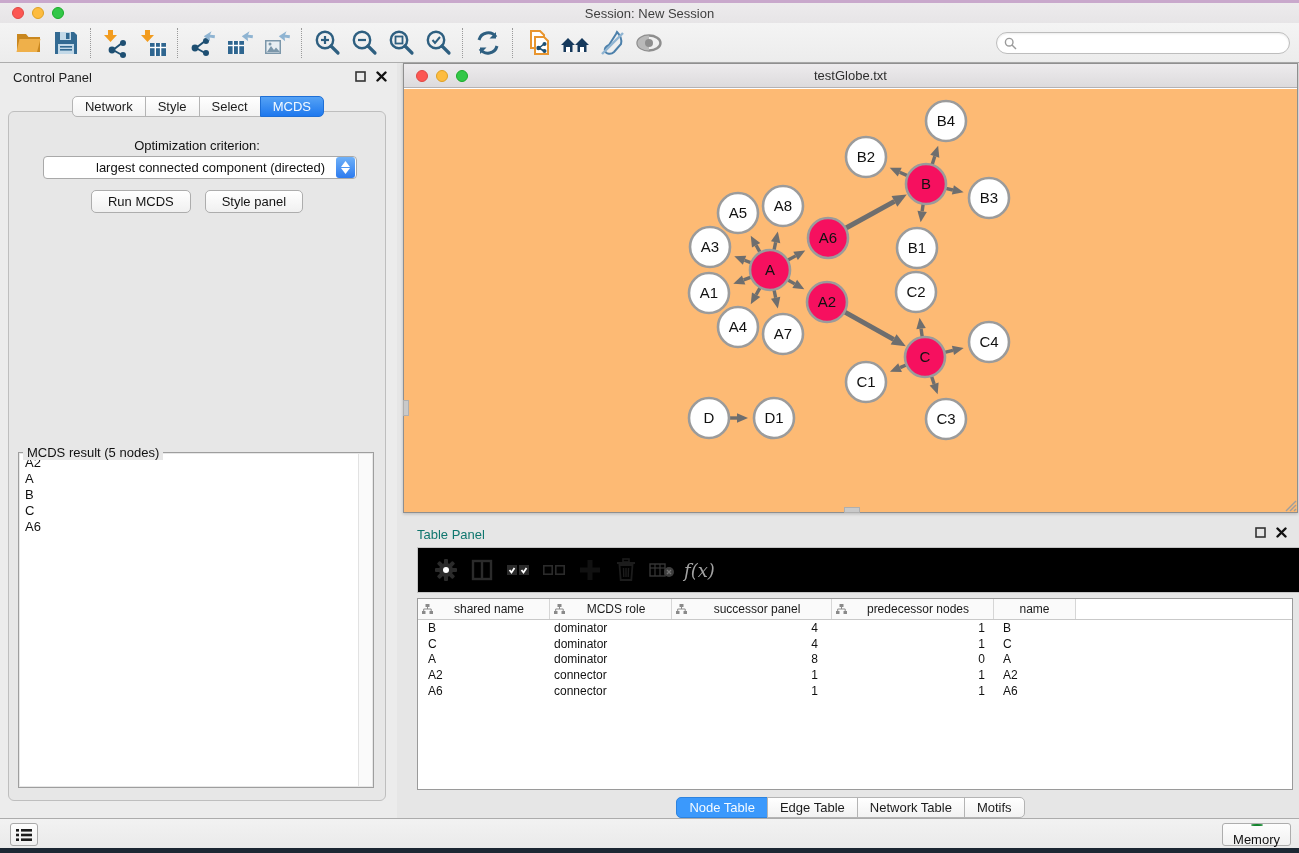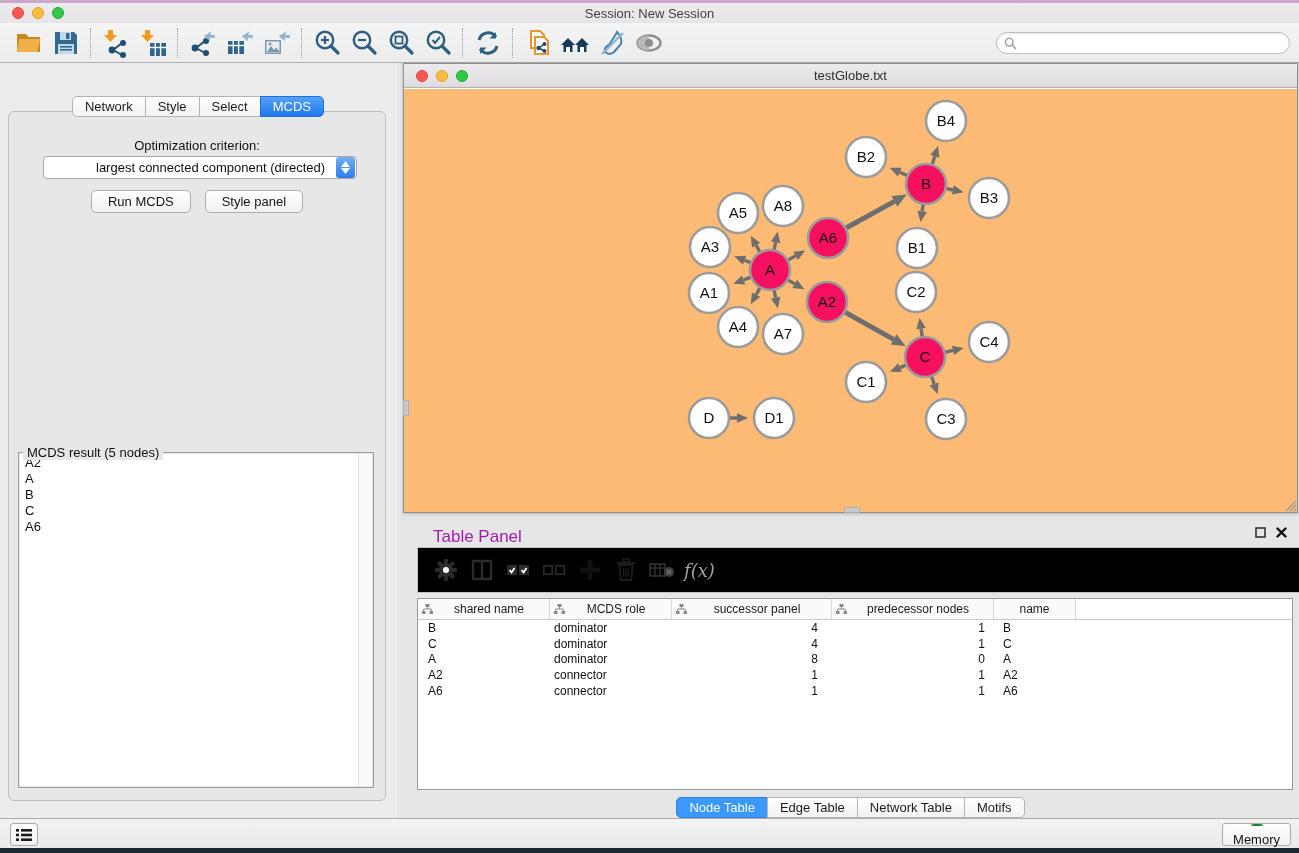--- a/index.html
+++ b/index.html
@@ -57,21 +57,21 @@
   .net-window { position:absolute; left:6px; top:0; width:895px; height:450px; background:#fff; border:1px solid #8F8F8F; box-shadow:0 1px 3px rgba(0,0,0,0.2); }
   .net-titlebar { position:absolute; left:0; top:0; width:100%; height:24px; background:linear-gradient(#EDEBED,#DDDBDD); border-bottom:1px solid #B4B2B4; }
   .net-titlebar .title { position:absolute; left:0; right:0; top:4px; text-align:center; font-size:13px; color:#2E2E2E; }
   .net-canvas { position:absolute; left:0; top:25px; width:893px; height:423px; background:#fdba74; overflow:hidden; }
   .splitter-left { position:absolute; left:-1px; top:336px; width:6px; height:16px; background:#C9C9C9; border:1px solid #AFAFAF; }
   .splitter-bottom { position:absolute; left:440px; bottom:-1px; width:16px; height:6px; background:#C9C9C9; border:1px solid #AFAFAF; }
   .grip { position:absolute; right:0; bottom:0; }
 
   
   .table-panel { position:absolute; left:6px; top:456px; width:896px; height:299px; }
-  .table-panel .ptitle { position:absolute; left:30px; top:8px; font-size:17px; color:#a21caf; }
+  .table-panel .ptitle { position:absolute; left:14px; top:8px; font-size:13px; color:#0f766e; }
   .tp-toolbar { position:absolute; left:14px; top:28px; width:1052px; height:46px; background:#000000; border:1px solid #C4C4C4; display:flex; align-items:center; padding-left:10px;text-align:right; }
   .tp-btn { width:36px; height:36px; display:flex; align-items:center; justify-content:center; }
   .fx-label { font-style:italic; font-family:"DejaVu Serif",serif; font-size:18px; color:#A2A2A2; margin-left:4px; }
 
   .data-table { position:absolute; left:14px; top:79px; width:876px; height:192px; background:#fff; border:1px solid #9A9A9A; overflow:hidden; }
   .thead { display:grid; grid-template-columns:132px 122px 160px 162px 82px 1fr; height:21px; border-bottom:1px solid #C9C9C9; }
   .th { background:#FAFAFA; border-right:1px solid #D6D6D6; display:flex; align-items:center; padding:0 4px; font-size:12px; color:#1A1A1A; }
   .th .hlabel { flex:1; text-align:center; }
   .th.empty { border-right:none; background:#fff; }
   .trow { display:grid; grid-template-columns:132px 122px 160px 162px 82px 1fr; height:15.8px; align-items:center; font-size:12px; color:#111; }
@@ -261,20 +261,31 @@
   <div class="searchbox">
     <svg width="13" height="13" viewBox="0 0 13 13">
         <circle cx="5.2" cy="5.2" r="3.8" fill="none" stroke="#9A9A9A" stroke-width="1.4"></circle>
         <line x1="8" y1="8" x2="12" y2="12" stroke="#9A9A9A" stroke-width="1.4"></line>
       </svg>
     <input type="text" placeholder="" style="">
   </div>
 </div>
 
 <div class="control-panel">
+  <div class="panel-head">
+    <div class="ptitle">Control Panel</div>
+    <div class="panel-icons">
+      <svg width="11" height="11" viewBox="0 0 11 11">
+          <rect x="1" y="1" width="9" height="9" fill="none" stroke="#333" stroke-width="1.6"></rect>
+        </svg>
+      <svg width="11" height="11" viewBox="0 0 11 11">
+          <path d="M1.5 1.5 L9.5 9.5 M9.5 1.5 L1.5 9.5" stroke="#111" stroke-width="2.4" stroke-linecap="round"></path>
+        </svg>
+    </div>
+  </div>
   <div class="cp-tabs" id="cp-tabs">
       <div class="tabseg">Network</div>
       <div class="tabseg">Style</div>
       <div class="tabseg">Select</div>
       <div class="tabseg active">MCDS</div>
     </div>
   <div class="cp-body">
     <div class="opt-label">Optimization criterion:</div>
     <div class="dropdown">
       <div class="dval">largest connected component (directed)</div>

